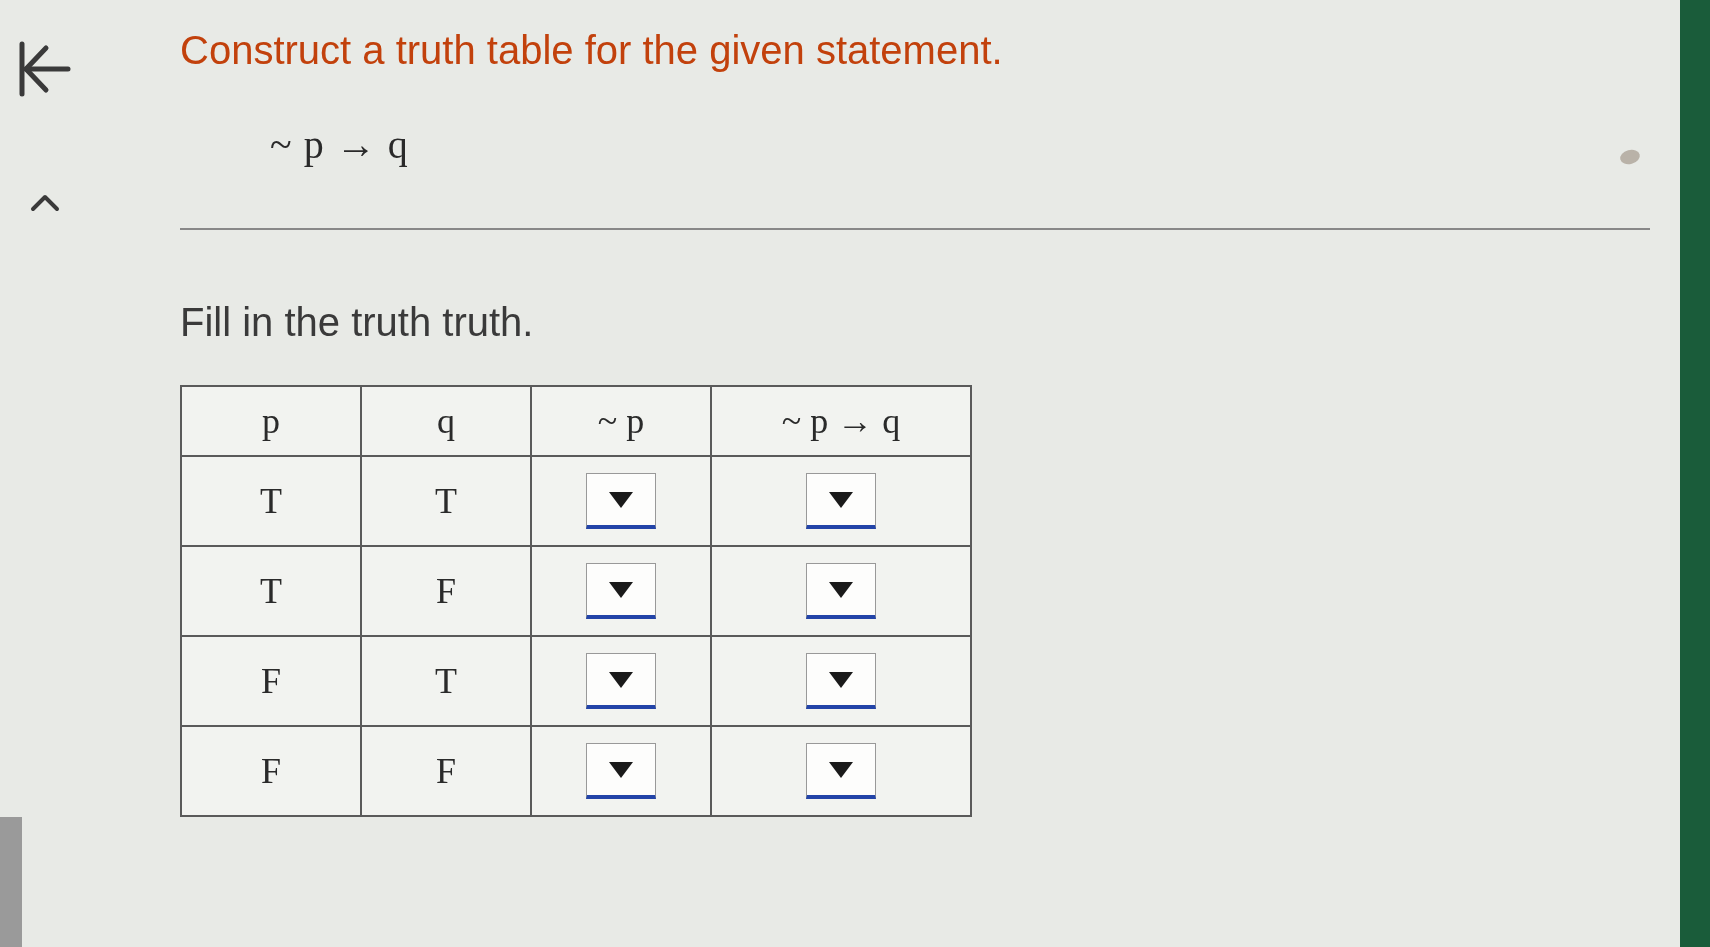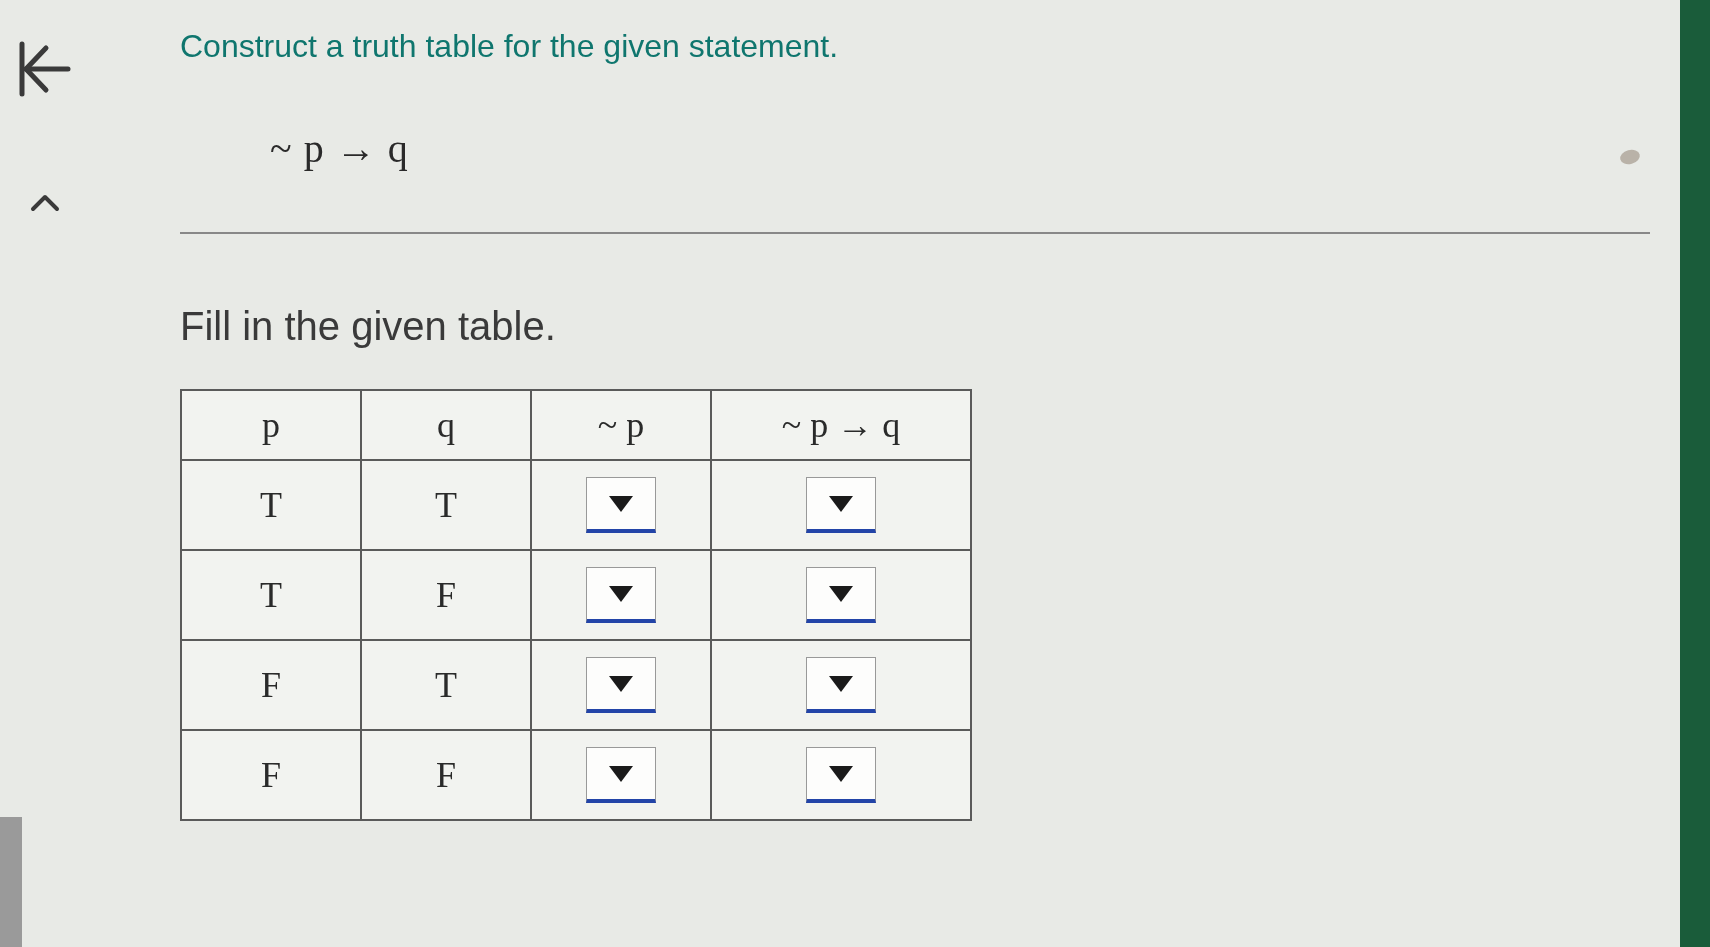--- a/index.html
+++ b/index.html
@@ -51,23 +51,23 @@
       height: 130px;
       background: #9a9a9a;
     }
     .content {
       position: absolute;
       left: 180px;
       top: 28px;
       right: 60px;
     }
     .instruction-text {
-      font-size: 32px;
-      color: #0f766e;
-      margin-bottom: 60px;
+      font-size: 40px;
+      color: #c2410c;
+      margin-bottom: 48px;
     }
     .statement {
       font-size: 40px;
       font-family: 'Times New Roman', Times, serif;
       color: #2a2a2a;
       margin-left: 90px;
       margin-bottom: 60px;
       letter-spacing: 1px;
     }
     .divider {
@@ -155,21 +155,21 @@
     </svg>
   </div>
 </div>
 
 <div class="scroll-indicator"></div>
 
 <div class="content">
   <div class="instruction-text">Construct a truth table for the given statement.</div>
   <div class="statement">~ p → q</div>
   <hr class="divider">
-  <div class="fill-text">Fill in the given table.</div>
+  <div class="fill-text">Fill in the truth truth.</div>
 
   <table class="truth-table">
     <thead>
       <tr>
         <th class="col-p">p</th>
         <th class="col-q">q</th>
         <th class="col-notp">~ p</th>
         <th class="col-final">~ p → q</th>
       </tr>
     </thead>

